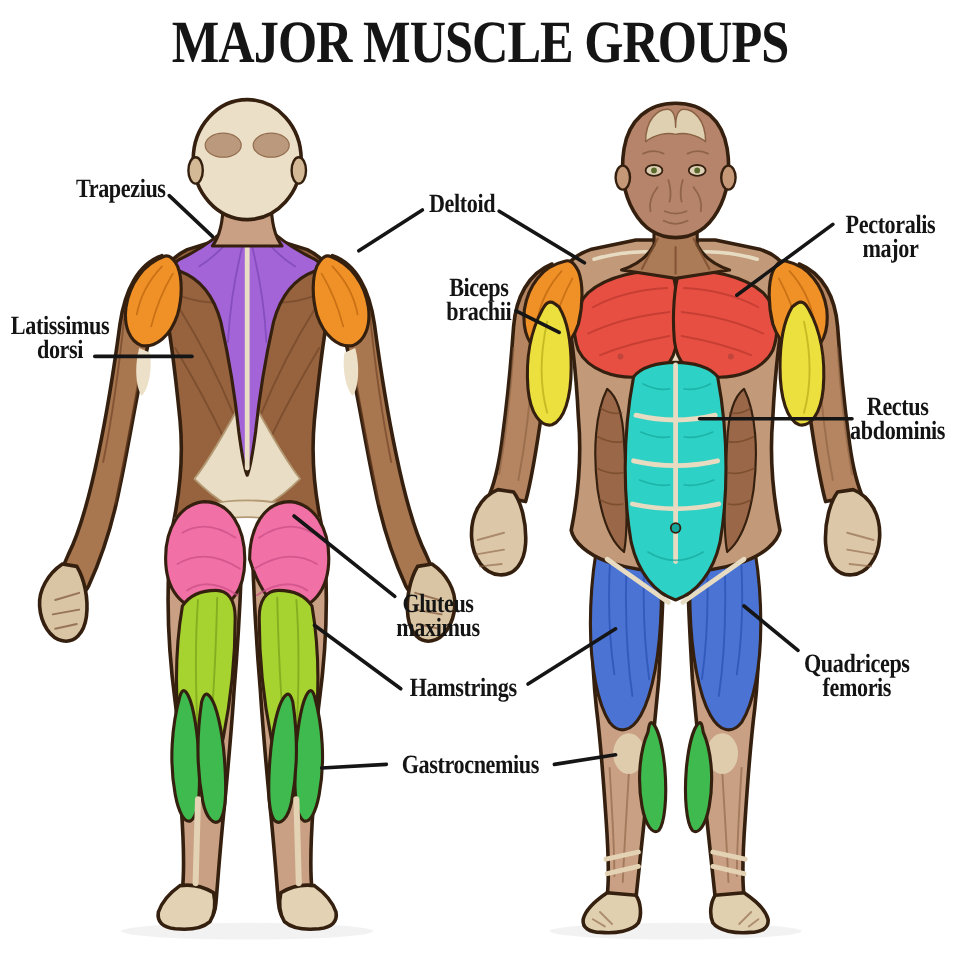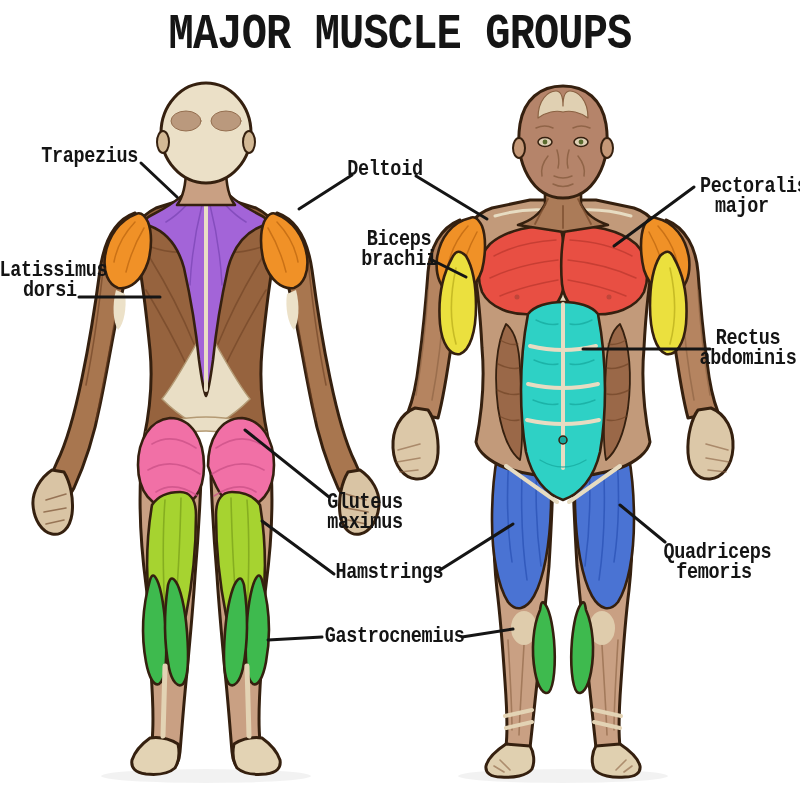--- a/index.html
+++ b/index.html
@@ -1,17 +1,17 @@
 <!DOCTYPE html>
 <html><head>
 <meta charset="utf-8">
 <style>
   html,body{margin:0;padding:0;background:#ffffff;}
   .stage{position:relative;width:800px;height:800px;background:#ffffff;overflow:hidden;
-         font-family:Liberation Mono, monospace;}
+         font-family:Liberation Serif, serif;}
   .title{position:absolute;top:6px;left:0;width:800px;text-align:center;
          font-size:50px;font-weight:bold;color:#151515;letter-spacing:-1px;
          transform:scaleX(0.84);transform-origin:center top;white-space:nowrap;}
   .art{position:absolute;top:0;left:0;}
   .lbl{position:absolute;font-weight:bold;font-size:22px;line-height:0.92;
        color:#141414;white-space:pre-line;letter-spacing:-0.4px;
        transform:scaleX(0.84);}
   .lbl.center{text-align:center;transform-origin:center top;}
   .lbl.right{text-align:right;transform-origin:right top;}
 </style>

